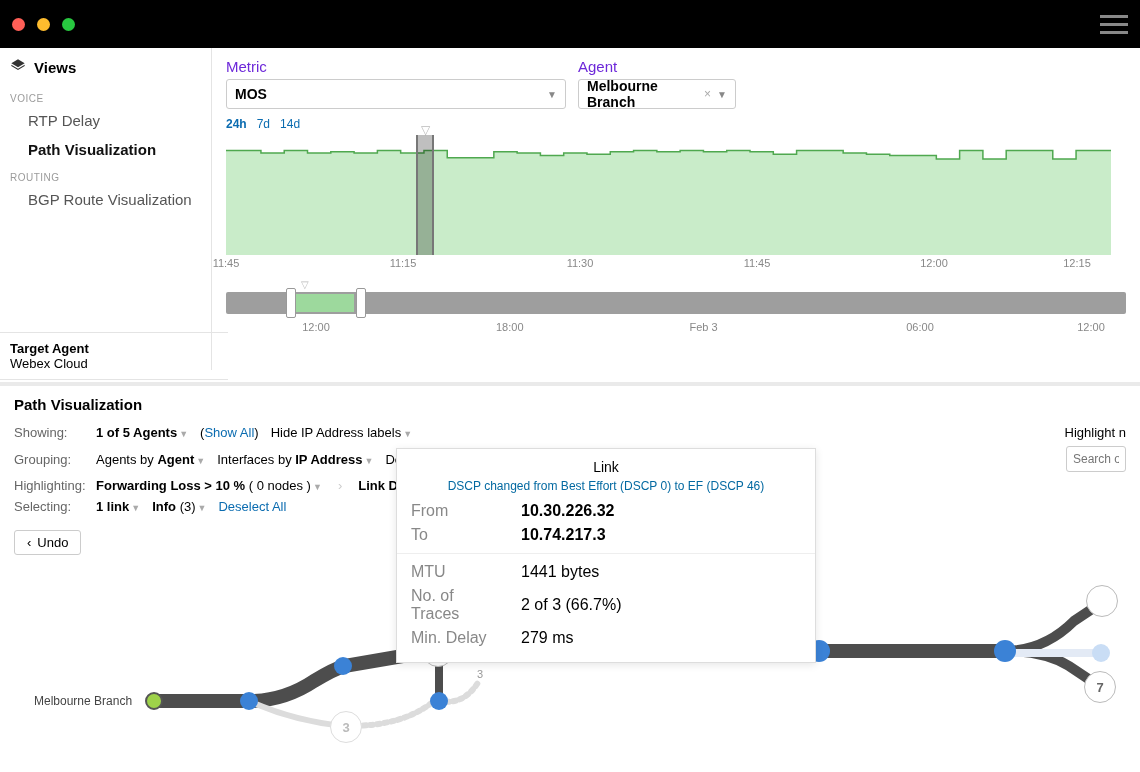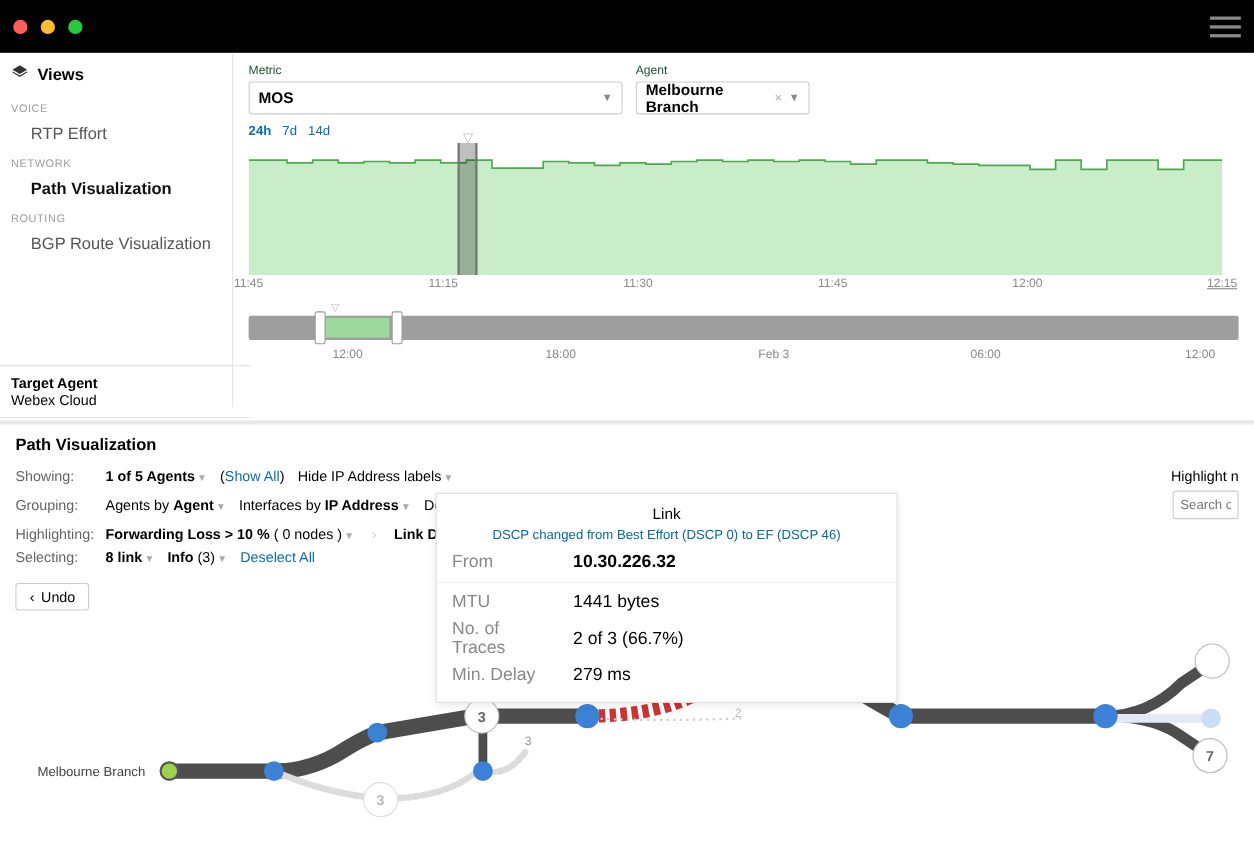--- a/index.html
+++ b/index.html
@@ -19,21 +19,21 @@
 
 .sidebar { width: 212px; border-right: 1px solid #e4e4e4; height: 322px; padding: 10px 0; }
 .views-header { display: flex; align-items: center; gap: 8px; padding: 0 10px 8px 10px; font-weight: 700; font-size: 15px; }
 .section-label { color: #9b9b9b; font-size: 10px; letter-spacing: 0.5px; padding: 8px 10px 2px 10px; }
 .nav-item { padding: 6px 10px 6px 28px; font-size: 15px; color: #555; cursor: pointer; }
 .nav-item.active { font-weight: 700; color: #111; }
 
 
 .controls-row { padding: 10px 14px 4px 14px; display: flex; gap: 12px; }
 .control-group { display: flex; flex-direction: column; }
-.control-label { font-size: 11px; color: #14532d; margin-bottom: 4px; }
+.control-label { font-size: 15px; color: #6d28d9; margin-bottom: 4px; }
 .dropdown { border: 1px solid #ccc; border-radius: 3px; height: 30px; display: flex; align-items: center; justify-content: space-between; padding: 0 8px; font-size: 14px; background: #fff; cursor: pointer; }
 .dropdown .caret { font-size: 10px; color: #888; }
 .agent-chip { display: flex; align-items: center; gap: 6px; }
 .chip-x { color: #aaa; font-size: 12px; cursor: pointer; }
 
 
 .time-range { padding: 4px 14px 0 14px; font-size: 12px; color: #0b6cb0; display: flex; gap: 10px; }
 .time-range span { cursor: pointer; }
 
 
@@ -113,22 +113,21 @@
   <div class="sidebar">
     <div class="views-header">
       <span>
         <svg width="16" height="16" viewBox="0 0 24 24" fill="#333">
             <path d="M12 2 2 8l10 6 10-6-10-6zm0 14L2 10v2l10 6 10-6v-2l-10 6z"></path>
           </svg>
       </span>
       <span>Views</span>
     </div>
     <div class="section-label">VOICE</div>
-    <div class="nav-item">RTP Effort</div>
-    <div class="section-label">NETWORK</div>
+    <div class="nav-item">RTP Delay</div>
     <div class="nav-item active">Path Visualization</div>
     <div class="section-label">ROUTING</div>
     <div class="nav-item">BGP Route Visualization</div>
   </div>
 
   <div style="flex:1;">
     <div class="controls-row">
       <div class="control-group">
         <span class="control-label">Metric</span>
         <div class="dropdown" style="width:340px;">
@@ -164,35 +163,35 @@
             <path d="M 0 15.600000000000009 L 11.644736842105264 15.600000000000009 L 11.644736842105264 15.600000000000009 L 23.289473684210527 15.600000000000009 L 34.934210526315795 15.600000000000009 L 34.934210526315795 18 L 46.578947368421055 18 L 58.22368421052633 18 L 58.22368421052633 15.600000000000009 L 69.86842105263159 15.600000000000009 L 81.51315789473685 15.600000000000009 L 81.51315789473685 18 L 93.15789473684211 18 L 104.80263157894737 18 L 104.80263157894737 16.799999999999997 L 116.44736842105263 16.799999999999997 L 128.09210526315792 16.799999999999997 L 128.09210526315792 18 L 139.73684210526318 18 L 151.38157894736844 18 L 151.38157894736844 15.600000000000009 L 163.0263157894737 15.600000000000009 L 174.67105263157896 15.600000000000009 L 174.67105263157896 18 L 186.31578947368422 18 L 197.96052631578948 18 L 197.96052631578948 15.600000000000009 L 209.60526315789474 15.600000000000009 L 221.25 15.600000000000009 L 221.25 22.80000000000001 L 232.89473684210526 22.80000000000001 L 244.53947368421052 22.80000000000001 L 244.53947368421052 22.80000000000001 L 256.1842105263158 22.80000000000001 L 267.8289473684211 22.80000000000001 L 267.8289473684211 16.799999999999997 L 279.47368421052636 16.799999999999997 L 291.1184210526316 16.799999999999997 L 291.1184210526316 18 L 302.7631578947369 18 L 314.40789473684214 18 L 314.40789473684214 20.39999999999999 L 326.0526315789474 20.39999999999999 L 337.69736842105266 20.39999999999999 L 337.69736842105266 18 L 349.3421052631579 18 L 360.9868421052632 18 L 360.9868421052632 19.19999999999999 L 372.63157894736844 19.19999999999999 L 384.2763157894737 19.19999999999999 L 384.2763157894737 16.799999999999997 L 395.92105263157896 16.799999999999997 L 407.5657894736842 16.799999999999997 L 407.5657894736842 15.600000000000009 L 419.2105263157895 15.600000000000009 L 430.85526315789474 15.600000000000009 L 430.85526315789474 16.799999999999997 L 442.5 16.799999999999997 L 454.14473684210526 16.799999999999997 L 454.14473684210526 15.600000000000009 L 465.7894736842105 15.600000000000009 L 477.43421052631584 15.600000000000009 L 477.43421052631584 16.799999999999997 L 489.0789473684211 16.799999999999997 L 500.7236842105263 16.799999999999997 L 500.7236842105263 15.600000000000009 L 512.3684210526316 15.600000000000009 L 524.0131578947368 15.600000000000009 L 524.0131578947368 16.799999999999997 L 535.6578947368421 16.799999999999997 L 547.3026315789474 16.799999999999997 L 547.3026315789474 19.19999999999999 L 558.9473684210527 19.19999999999999 L 570.5921052631579 19.19999999999999 L 570.5921052631579 15.600000000000009 L 582.2368421052632 15.600000000000009 L 593.8815789473684 15.600000000000009 L 593.8815789473684 15.600000000000009 L 605.5263157894738 15.600000000000009 L 617.171052631579 15.600000000000009 L 617.171052631579 18 L 628.8157894736843 18 L 640.4605263157895 18 L 640.4605263157895 19.19999999999999 L 652.1052631578948 19.19999999999999 L 663.75 19.19999999999999 L 663.75 20.39999999999999 L 675.3947368421053 20.39999999999999 L 687.0394736842105 20.39999999999999 L 687.0394736842105 20.39999999999999 L 698.6842105263158 20.39999999999999 L 710.328947368421 20.39999999999999 L 710.328947368421 24 L 721.9736842105264 24 L 733.6184210526316 24 L 733.6184210526316 15.600000000000009 L 745.2631578947369 15.600000000000009 L 756.9078947368421 15.600000000000009 L 756.9078947368421 24 L 768.5526315789474 24 L 780.1973684210526 24 L 780.1973684210526 15.600000000000009 L 791.8421052631579 15.600000000000009 L 803.4868421052631 15.600000000000009 L 803.4868421052631 15.600000000000009 L 815.1315789473684 15.600000000000009 L 826.7763157894736 15.600000000000009 L 826.7763157894736 24 L 838.421052631579 24 L 850.0657894736842 24 L 850.0657894736842 15.600000000000009 L 861.7105263157895 15.600000000000009 L 873.3552631578947 15.600000000000009 L 873.3552631578947 15.600000000000009 L 885 15.600000000000009" stroke="#4fa84f" stroke-width="1.5" fill="none"></path>
           </svg>
         <div class="selector-band"></div>
       </div>
       <div class="xaxis" id="main-xaxis">
           <span style="left: 0px;">11:45</span>
           <span style="left: 177px;">11:15</span>
           <span style="left: 354px;">11:30</span>
           <span style="left: 531px;">11:45</span>
           <span style="left: 708px;">12:00</span>
-          <span style="left: 885px; text-decoration: underline;">12:15</span>
+          <span style="left: 851px;">12:15</span>
         </div>
 
       <div class="mini-chart">
         <div class="mini-bar"></div>
         <div class="mini-green" style="left:68px;width:60px;"></div>
         <div class="mini-handle" style="left:60px;"></div>
         <div class="mini-handle" style="left:130px;"></div>
         <div style="position:absolute;left:75px;top:-6px;font-size:10px;color:#bbb;">▽</div>
       </div>
       <div class="mini-xaxis" id="mini-xaxis">
           <span style="left: 90px;">12:00</span>
           <span style="left: 283.75px;">18:00</span>
           <span style="left: 477.5px;">Feb 3</span>
-          <span style="left: 670px;">06:00</span>
+          <span style="left: 694px;">06:00</span>
           <span style="left: 865px;">12:00</span>
         </div>
     </div>
   </div>
 </div>
 
 <div class="target-agent" style="width:228px;position:absolute;top:332px;left:0;">
   <div class="lbl">Target Agent</div>
   <div>Webex Cloud</div>
 </div>
@@ -222,21 +221,21 @@
 
   <div class="filter-row">
     <span class="lbl">Highlighting:</span>
     <span><span class="bold">Forwarding Loss &gt; 10 %</span><span> ( 0 nodes )</span><span class="small-caret">▼</span></span>
     <span class="chev-sep">›</span>
     <span><span class="bold">Link Delay &gt; 100 ms</span></span>
   </div>
 
   <div class="filter-row">
     <span class="lbl">Selecting:</span>
-    <span><span class="bold">8 link</span><span class="small-caret">▼</span></span>
+    <span><span class="bold">1 link</span><span class="small-caret">▼</span></span>
     <span><span class="bold">Info</span> <span>(3)</span><span class="small-caret">▼</span></span>
     <span class="link-blue">Deselect All</span>
   </div>
 
   <button class="undo-btn">
     <span>‹</span>
     <span>Undo</span>
   </button>
 
   
@@ -293,20 +292,24 @@
     <div class="tooltip-head">
       <div class="tt-title">Link</div>
       <div class="tt-sub">DSCP changed from Best Effort (DSCP 0) to EF (DSCP 46)</div>
     </div>
     <table class="tooltip-table">
       <tbody>
           <tr>
             <td>From</td>
             <td class="bold">10.30.226.32</td>
           </tr>
+      <tr>
+            <td>To</td>
+            <td class="bold">10.74.217.3</td>
+          </tr>
     </tbody>
       </table>
     <div class="tooltip-sep"></div>
     <table class="tooltip-table" style="margin-bottom:12px;">
       <tbody>
           <tr>
             <td>MTU</td>
             <td>1441 bytes</td>
           </tr>
       <tr>

